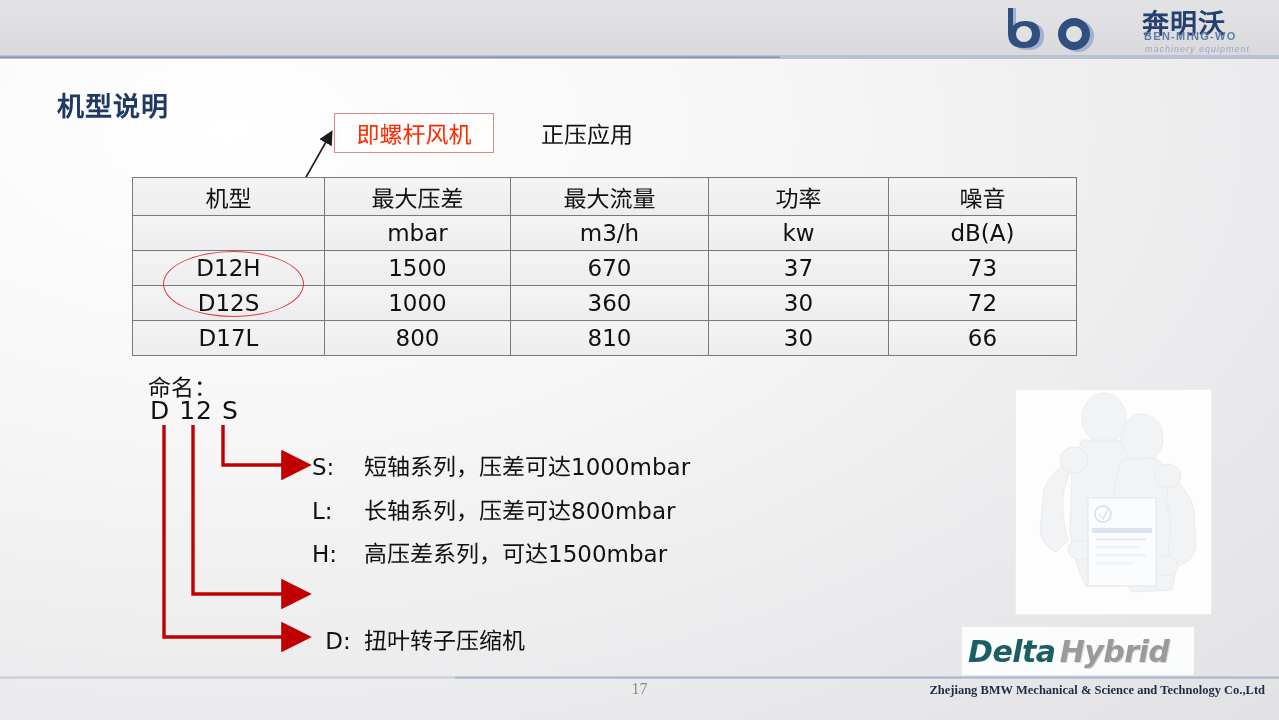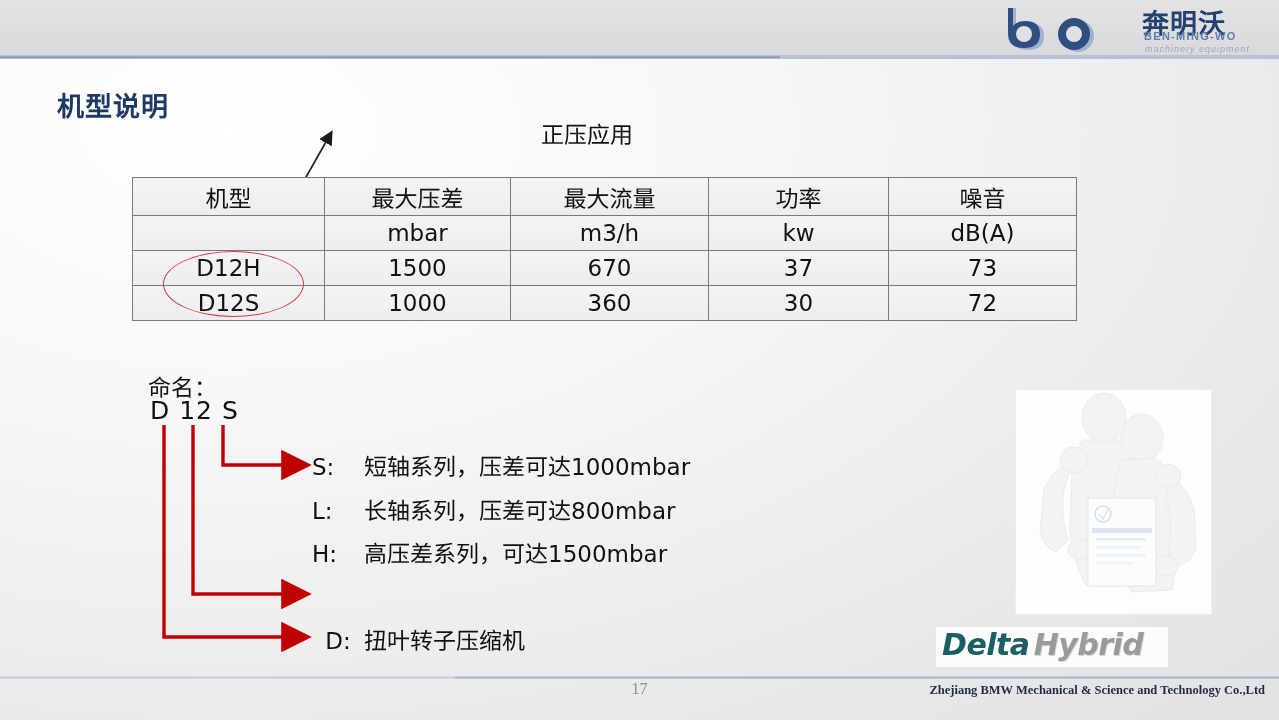--- a/index.html
+++ b/index.html
@@ -178,23 +178,23 @@
   .robot-frame{
     position:absolute;left:1015px;top:389px;width:195px;height:224px;
     background:#fcfcfd;
     border:1px solid #ededee;
     overflow:hidden;
   }
   .robot-frame svg{display:block;}
 
   
   .dh-logo{
-    position:absolute;left:936px;top:627px;width:232px;height:40px;
+    position:absolute;left:962px;top:627px;width:232px;height:48px;
     background:#fbfcfc;
-    display:flex;
+    display:flex;align-items:center;
     padding-left:6px;box-sizing:border-box;
   }
   .dh-delta{
     font-size:30px;font-weight:bold;font-style:italic;color:#1b5e63;
     font-family:"DejaVu Sans","Liberation Sans",sans-serif;
     letter-spacing:-0.5px;
   }
   .dh-hybrid{
     font-size:30px;font-weight:bold;font-style:italic;color:#9a9a9a;
     font-family:"DejaVu Sans","Liberation Sans",sans-serif;
@@ -245,20 +245,23 @@
       <circle cx="72" cy="28" r="16" fill="#2e4f7f"></circle>
       <circle cx="72" cy="28" r="8" fill="#e1e1e4"></circle>
     </svg>
     <div class="logo-cn">奔明沃</div>
     <div class="logo-en">BEN-MING-WO</div>
     <div class="logo-sub">machinery equipment</div>
   </div>
 
   <div class="page-title">机型说明</div>
 
+  <div class="callout">
+    <span>即螺杆风机</span>
+  </div>
   <div class="positive-app">正压应用</div>
 
   <svg class="arrow-svg" viewBox="0 0 1279 720">
     <defs>
       <marker id="blkhead" markerWidth="9" markerHeight="9" refX="7" refY="4.5" orient="auto">
         <path d="M0,0 L9,4.5 L0,9 z" fill="#1a1a1a"></path>
       </marker>
       <marker id="redhead" markerWidth="9" markerHeight="9" refX="7" refY="4.5" orient="auto">
         <path d="M0,0 L9,4.5 L0,9 z" fill="#c00000"></path>
       </marker>
@@ -303,20 +306,27 @@
         <td>37</td>
         <td>73</td>
       </tr>
       <tr>
         <td>D12S</td>
         <td>1000</td>
         <td>360</td>
         <td>30</td>
         <td>72</td>
       </tr>
+      <tr>
+        <td>D17L</td>
+        <td>800</td>
+        <td>810</td>
+        <td>30</td>
+        <td>66</td>
+      </tr>
     </tbody>
   </table>
 
   <div class="ellipse"></div>
 
   <div class="naming-label">命名：</div>
   <div class="naming-code">D 12 S</div>
 
   <div class="legend">
     <div class="legend-row">

